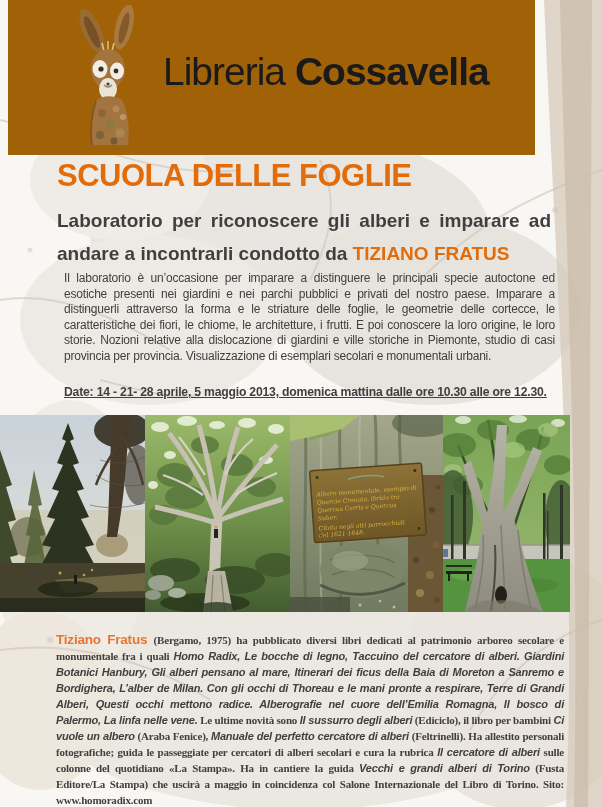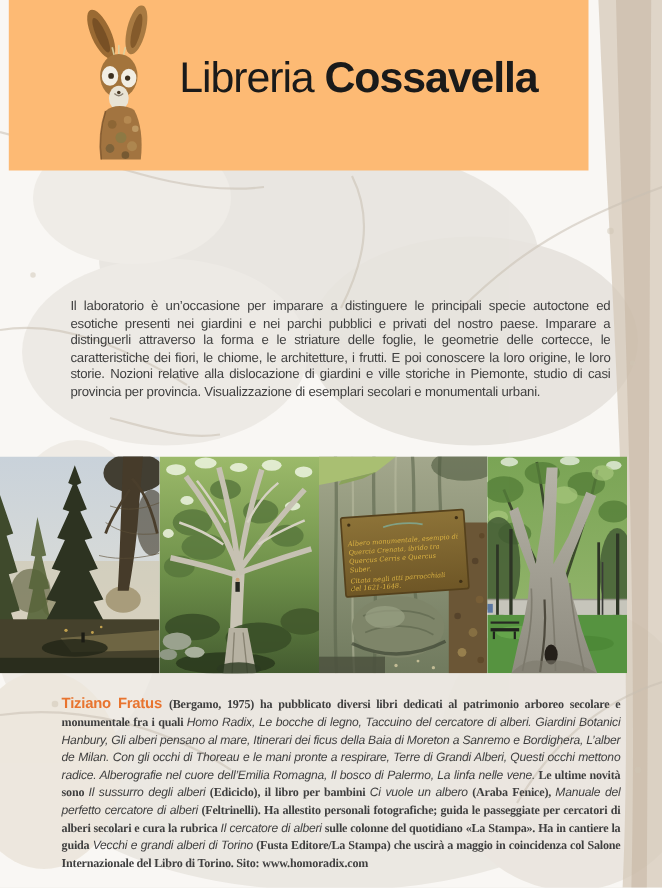--- a/index.html
+++ b/index.html
@@ -1,19 +1,19 @@
 <!DOCTYPE html>
 <html style="--accent-dark: #E36C0A; --accent-light: #E8742F; --text-dark: #3F3F3F; --logo-text: #1A1A1A;"><head>
 <meta charset="utf-8">
 <style>
   html,body{margin:0;padding:0;background:#e9e7e2;}
   .page{position:relative;width:602px;height:807px;overflow:hidden;background:#f9f7f4;
         font-family:"Liberation Sans",sans-serif;color:var(--text-dark,#3F3F3F);}
   .bg-svg{position:absolute;left:0;top:0;}
-  .header-box{position:absolute;left:8px;top:0;width:527px;height:155px;background:#fdba74;}
+  .header-box{position:absolute;left:8px;top:0;width:527px;height:155px;background:#a16207;}
   .logo{position:absolute;left:60px;top:5px;width:84px;height:142px;}
   .brand{position:absolute;left:155px;top:50px;font-size:39px;letter-spacing:-1px;
          color:var(--logo-text,#1a1a1a);white-space:nowrap;}
   .brand .bold{font-weight:700;}
   .title{position:absolute;left:57px;top:158px;font-size:31px;font-weight:700;
          color:var(--accent-dark,#E36C0A);letter-spacing:-0.5px;white-space:nowrap;}
   .subtitle{position:absolute;left:57px;top:204px;width:494px;font-size:19px;font-weight:700;
             line-height:33px;color:var(--text-dark,#3F3F3F);}
   .subtitle .l1{text-align:justify;text-align-last:justify;}
   .subtitle .accent{color:var(--accent-dark,#E36C0A);}
@@ -25,21 +25,21 @@
   .photos figure{margin:0;height:197px;}
   .photos svg{display:block;}
   .p1{width:145px;}
   .p2{width:145px;margin-left:10px;}
   .p3{width:153px;margin-left:13px;}
   .p4{width:127px;margin-left:9px;}
   .bio{position:absolute;left:56px;top:621px;width:508px;font-size:11px;line-height:16px;
        letter-spacing:-0.2px;text-align:justify;}
   .run-accent{color:var(--accent-light,#E8742F);font-weight:700;font-size:13.5px;}
   .run-b{font-weight:700;font-family:Liberation Serif, serif;}
-  .run-i{font-style:italic;font-weight:400;}
+  .run-i{font-style:italic;font-weight:700;}
   .plaque-text{font-family:"DejaVu Serif",serif;font-style:italic;}
 </style>
 </head>
 <body>
 
 <div class="page">
 
   <svg class="bg-svg" width="602" height="807" viewBox="0 0 602 807">
     <rect width="602" height="807" fill="#f9f7f4"></rect>
     <g opacity="0.5">
@@ -101,24 +101,30 @@
           <circle cx="32" cy="130" r="4" fill="#77603a"></circle>
         <circle cx="52" cy="128" r="4.5" fill="#b08a52"></circle>
           <circle cx="46" cy="136" r="3.5" fill="#6f5530"></circle>
         <circle cx="55" cy="112" r="3" fill="#c4a06a"></circle>
       </g>
       <path d="M28,96 C24,108 22,124 24,140" stroke="#6e4a26" stroke-width="1.5" fill="none" opacity="0.7"></path>
     </svg>
     <div class="brand"><span>Libreria </span><span class="bold">Cossavella</span></div>
   </div>
 
-
+  <div class="title">SCUOLA DELLE FOGLIE</div>
+
+  <div class="subtitle">
+    <div class="l1">Laboratorio per riconoscere gli alberi e imparare ad</div>
+    <div class="l2"><span>andare a incontrarli condotto da </span><span class="accent">TIZIANO FRATUS</span></div>
+  </div>
 
   <div class="description">Il laboratorio è un’occasione per imparare a distinguere le principali specie autoctone ed esotiche presenti nei giardini e nei parchi pubblici e privati del nostro paese. Imparare a distinguerli attraverso la forma e le striature delle foglie, le geometrie delle cortecce, le caratteristiche dei fiori, le chiome, le architetture, i frutti. E poi conoscere la loro origine, le loro storie. Nozioni relative alla dislocazione di giardini e ville storiche in Piemonte, studio di casi provincia per provincia. Visualizzazione di esemplari secolari e monumentali urbani.</div>
 
+  <div class="date">Date: 14 - 21- 28 aprile, 5 maggio 2013, domenica mattina dalle ore 10.30 alle ore 12.30.</div>
 
   <div class="photos">
 
     <figure class="p1">
       <svg width="145" height="197" viewBox="0 0 145 197">
         <defs>
           <linearGradient id="sky1" x1="0" y1="0" x2="0" y2="1">
             <stop offset="0" stop-color="#c9d2da"></stop>
               <stop offset="1" stop-color="#e3e1d6"></stop>
           </linearGradient>

